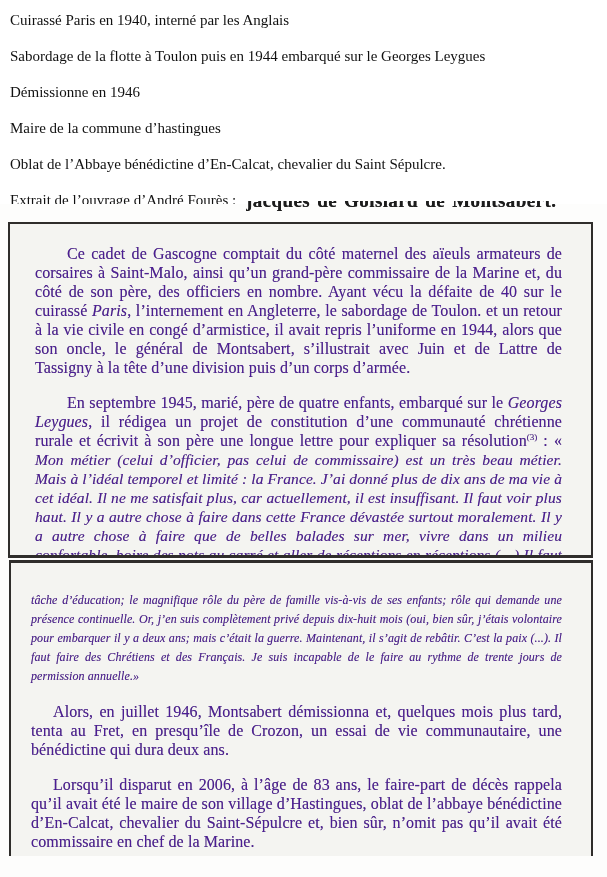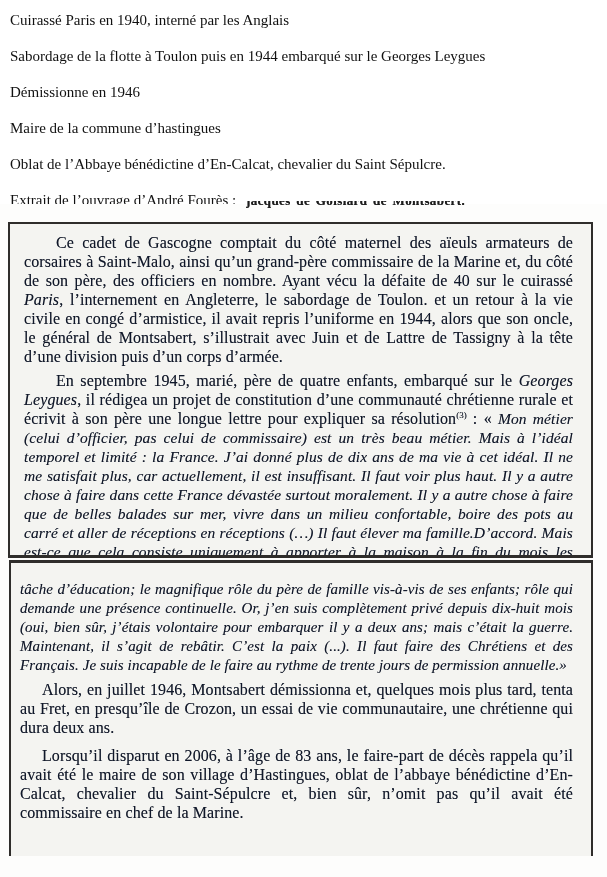--- a/index.html
+++ b/index.html
@@ -12,39 +12,39 @@
   .intro p{
     margin:0 0 16px 0;font-size:15px;line-height:20px;color:#111;
     font-family:"Liberation Serif", serif;
   }
   
   .scan-area{position:absolute;top:204px;left:0;width:607px;height:673px;background:#fdfdfc;}
   .clipped-heading{
     position:absolute;left:246px;top:-3px;width:348px;height:12px;overflow:hidden;
   }
   .clipped-heading span{
-    display:block;margin-top:-12px;font-weight:bold;font-size:13px;line-height:24px;
+    display:block;margin-top:-12px;font-weight:bold;font-size:19px;line-height:24px;
     color:#1c1c1c;letter-spacing:0.4px;word-spacing:2px;white-space:nowrap;
     text-shadow:0 0 0.6px #444;
   }
   .scan-box{
     position:absolute;background:#f4f4f1;box-sizing:border-box;
     border:2px solid #2f2d2b;overflow:hidden;
   }
   .box1{left:8px;top:18px;width:585px;height:336px;border-bottom-width:3px;padding:4px 13px 0 9px;}
   .box2{left:9px;top:356px;width:584px;height:296px;border-top-width:3px;border-bottom:none;padding:12px 13px 0 4px;}
   .scan-box p{
-    margin:5px;font-size:16px;line-height:19px;text-align:justify;color:#0f172a;
+    margin:16px;font-size:16px;line-height:19px;text-align:justify;color:#4c1d95;
     text-shadow:0 0 0.6px rgba(70,70,70,0.55);letter-spacing:0.1px;
   }
   .box1 p{text-indent:32px;}
   .box1 p.pb2{margin-top:3px;}
   .ital{font-style:italic;}
   .quote{font-style:italic;font-size:15.5px;}
-  .box2 .cont{font-style:italic;font-size:15px;text-indent:0;}
+  .box2 .cont{font-style:italic;font-size:12px;text-indent:0;}
   .box2 .pb{text-indent:22px;}
   .box2 .g1{margin-top:4px;}
   .box2 .g2{margin-top:5px;}
   .box2 .g3{margin-top:9px;}
   sup.fn{font-size:9px;line-height:0;vertical-align:6px;letter-spacing:0;}
 </style>
 </head>
 <body>
 
 <div class="intro">
@@ -62,17 +62,17 @@
     <span>jacques de Goislard de Montsabert.</span>
   </div>
 
   <div class="scan-box box1">
     <p><span>Ce cadet de Gascogne comptait du côté maternel des aïeuls armateurs de corsaires à Saint-Malo, ainsi qu’un grand-père commissaire de la Marine et, du côté de son père, des officiers en nombre. Ayant vécu la défaite de 40 sur le cuirassé </span><span class="ital">Paris</span><span>, l’internement en Angleterre, le sabordage de Toulon. et un retour à la vie civile en congé d’armistice, il avait repris l’uniforme en 1944, alors que son oncle, le général de Montsabert, s’illustrait avec Juin et de Lattre de Tassigny à la tête d’une division puis d’un corps d’armée.</span></p>
     <p class="pb2"><span>En septembre 1945, marié, père de quatre enfants, embarqué sur le </span><span class="ital">Georges Leygues</span><span>, il rédigea un projet de constitution d’une communauté chrétienne rurale et écrivit à son père une longue lettre pour expliquer sa résolution</span><sup class="fn">(3)</sup><span> : « </span><span class="quote">Mon métier (celui d’officier, pas celui de commissaire) est un très beau métier. Mais à l’idéal temporel et limité : la France. J’ai donné plus de dix ans de ma vie à cet idéal. Il ne me satisfait plus, car actuellement, il est insuffisant. Il faut voir plus haut. Il y a autre chose à faire dans cette France dévastée surtout moralement. Il y a autre chose à faire que de belles balades sur mer, vivre dans un milieu confortable, boire des pots au carré et aller de réceptions en réceptions (…) Il faut élever ma famille.D’accord. Mais est-ce que cela consiste uniquement à apporter à la maison à la fin du mois les quelques milliers de francs pour la faire vivre (…) Il y a toute l’immense</span></p>
   </div>
 
   <div class="scan-box box2">
     <p class="cont">tâche d’éducation; le magnifique rôle du père de famille vis-à-vis de ses enfants; rôle qui demande une présence continuelle. Or, j’en suis complètement privé depuis dix-huit mois (oui, bien sûr, j’étais volontaire pour embarquer il y a deux ans; mais c’était la guerre. Maintenant, il s’agit de rebâtir. C’est la paix (...). Il faut faire des Chrétiens et des Français. Je suis incapable de le faire au rythme de trente jours de permission annuelle.»</p>
-    <p class="pb g1">Alors, en juillet 1946, Montsabert démissionna et, quelques mois plus tard, tenta au Fret, en presqu’île de Crozon, un essai de vie communautaire, une chrétienne qui dura deux ans.</p>
+    <p class="pb g1">Alors, en juillet 1946, Montsabert démissionna et, quelques mois plus tard, tenta au Fret, en presqu’île de Crozon, un essai de vie communautaire, une bénédictine qui dura deux ans.</p>
     <p class="pb g3">Lorsqu’il disparut en 2006, à l’âge de 83 ans, le faire-part de décès rappela qu’il avait été le maire de son village d’Hastingues, oblat de l’abbaye bénédictine d’En-Calcat, chevalier du Saint-Sépulcre et, bien sûr, n’omit pas qu’il avait été commissaire en chef de la Marine.</p>
   </div>
 
 </div>
 
 </body></html>

